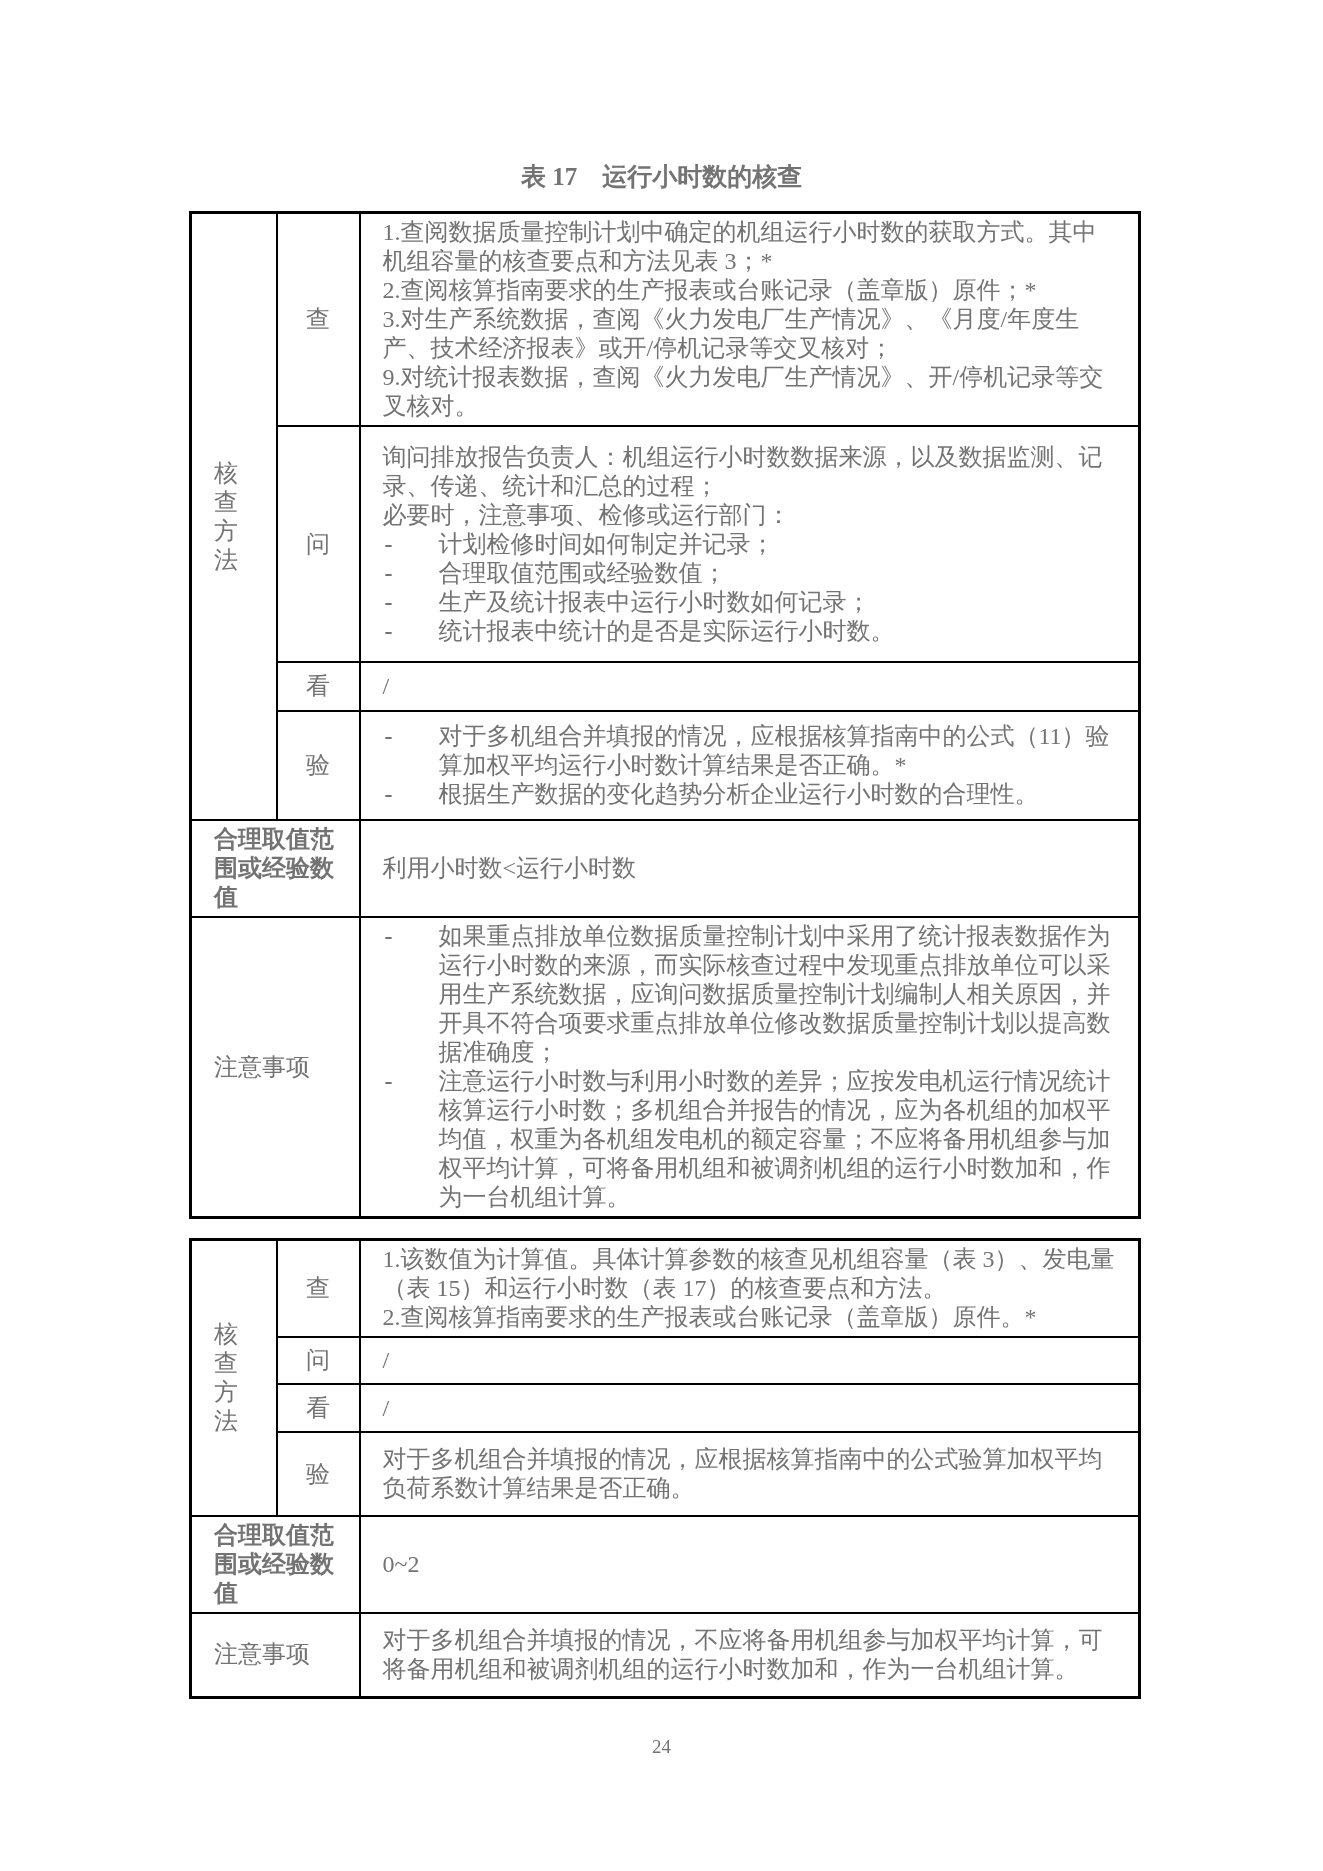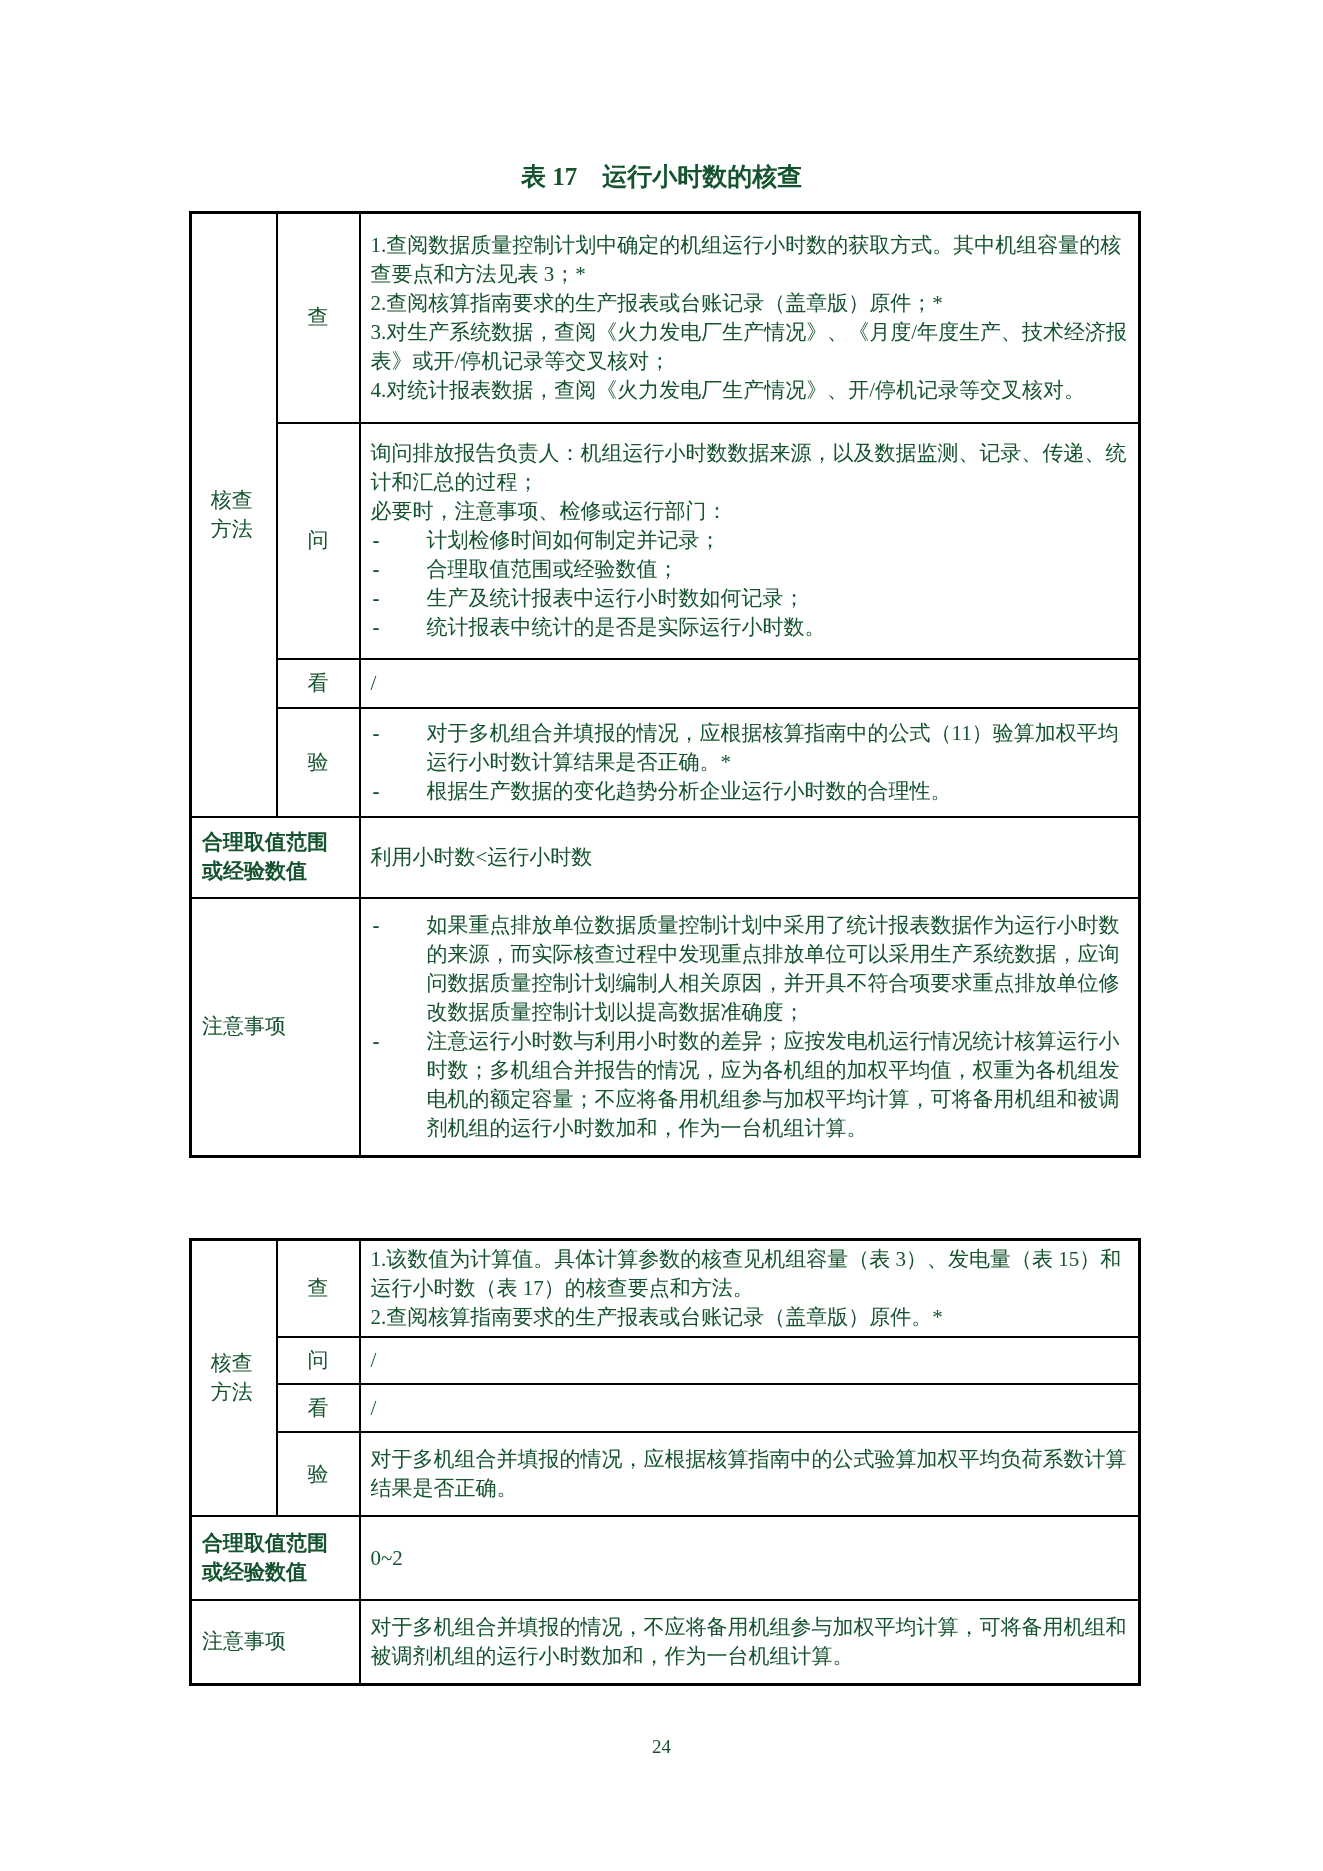--- a/index.html
+++ b/index.html
@@ -1,20 +1,20 @@
 <!DOCTYPE html>
 <html><head>
 <meta charset="utf-8">
 <style>
   html,body { margin:0; padding:0; background:#ffffff; }
   .page {
     position:relative;
     width:1323px; height:1871px;
     background:#ffffff;
-    color:#14532d;
+    color:#737373;
     font-family:"Liberation Serif","DejaVu Serif",serif;
     overflow:hidden;
   }
   .tbl-title {
     position:absolute; left:0; width:100%;
     margin:0; text-align:center;
     font-size:25px; font-weight:bold;
     font-family:"Liberation Serif","DejaVu Serif",serif;
   }
   #title17 { top:160px; }
@@ -26,23 +26,23 @@
     border-collapse:collapse;
     table-layout:fixed;
     border:3px solid #000;
   }
   #table17 { top:211px; }
   #table18 { top:1238px; }
 
   table.vtable td {
     border:2px solid #000;
     vertical-align:middle;
-    font-size:21px;
+    font-size:24px;
     line-height:29px;
-    padding:4px 10px;
+    padding:4px 22px;
     word-break:break-all;
   }
   col.c1 { width:86px; }
   col.c2 { width:83px; }
   col.c3 { width:780px; }
 
   td.hdr { text-align:center; padding:4px 6px; }
   td.hdr .wrap2 { display:inline-block; width:46px; text-align:left; }
   td.hdr-left { text-align:left; padding:4px 8px; }
   td.hdr-left.bold { font-weight:bold; }
@@ -92,21 +92,21 @@
     <tbody>
         <tr class="r-check">
       <td class="hdr" rowspan="4">
         <span class="wrap2">核查方法</span>
       </td>
       <td class="hdr">查</td>
       <td class="content">
         <div class="p">1.查阅数据质量控制计划中确定的机组运行小时数的获取方式。其中机组容量的核查要点和方法见表 3；*</div>
         <div class="p">2.查阅核算指南要求的生产报表或台账记录（盖章版）原件；*</div>
         <div class="p">3.对生产系统数据，查阅《火力发电厂生产情况》、《月度/年度生产、技术经济报表》或开/停机记录等交叉核对；</div>
-        <div class="p">4.对统计报表数据，查阅《火力发电厂生产情况》、开/停机记录等交叉核对。</div>
+        <div class="p">9.对统计报表数据，查阅《火力发电厂生产情况》、开/停机记录等交叉核对。</div>
       </td>
     </tr>
     <tr class="r-ask">
       <td class="hdr">问</td>
       <td class="content">
         <div class="p">询问排放报告负责人：机组运行小时数数据来源，以及数据监测、记录、传递、统计和汇总的过程；</div>
         <div class="p">必要时，注意事项、检修或运行部门：</div>
         <div class="li"><span class="dash">-</span><span>计划检修时间如何制定并记录；</span></div>
         <div class="li"><span class="dash">-</span><span>合理取值范围或经验数值；</span></div>
         <div class="li"><span class="dash">-</span><span>生产及统计报表中运行小时数如何记录；</span></div>

